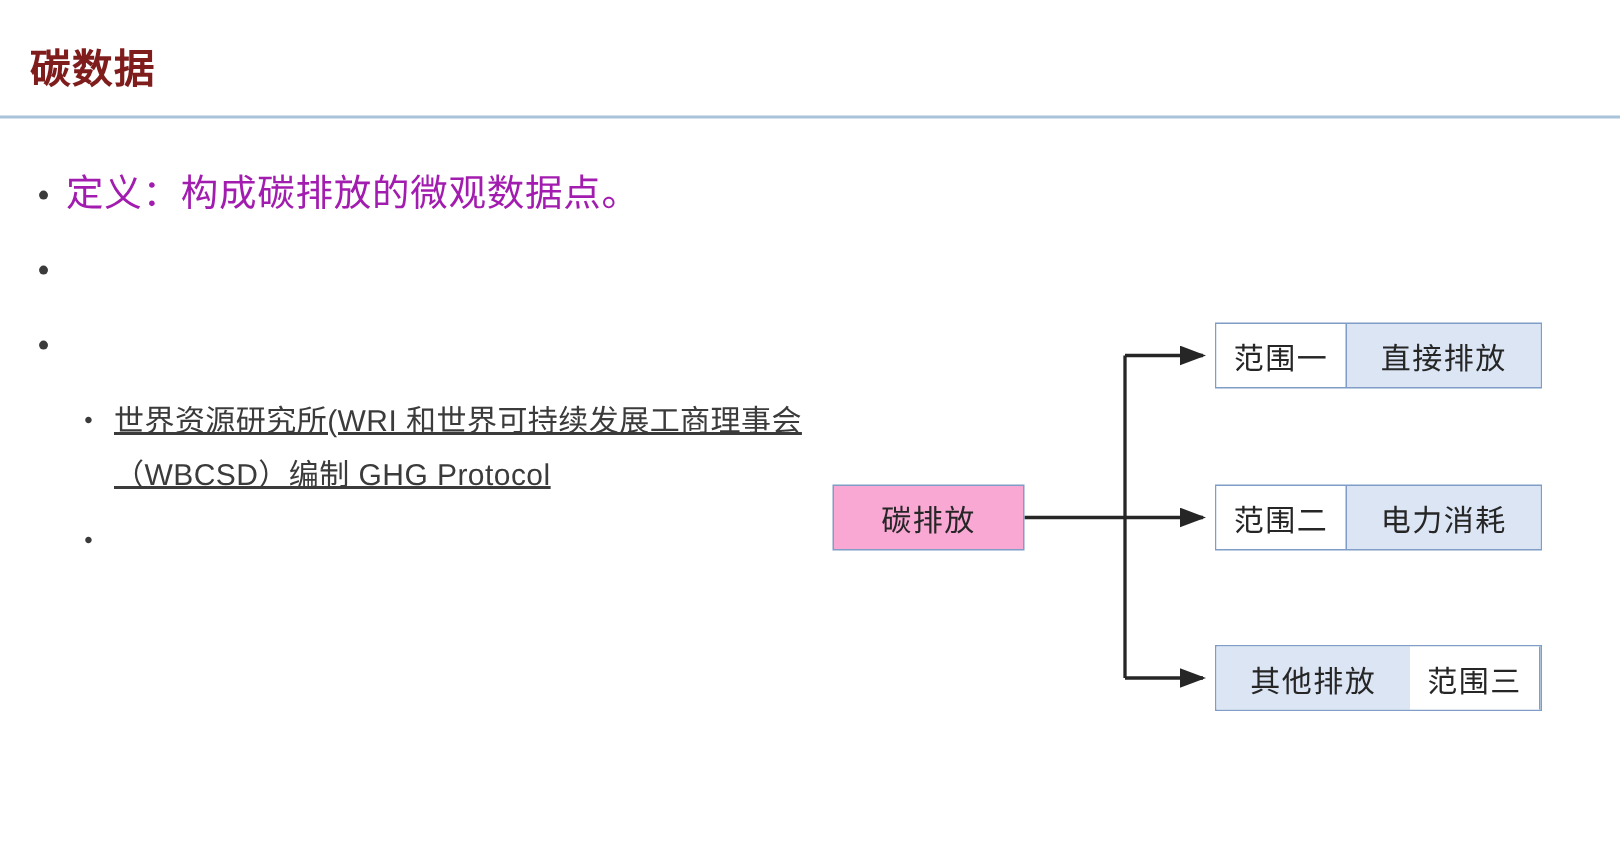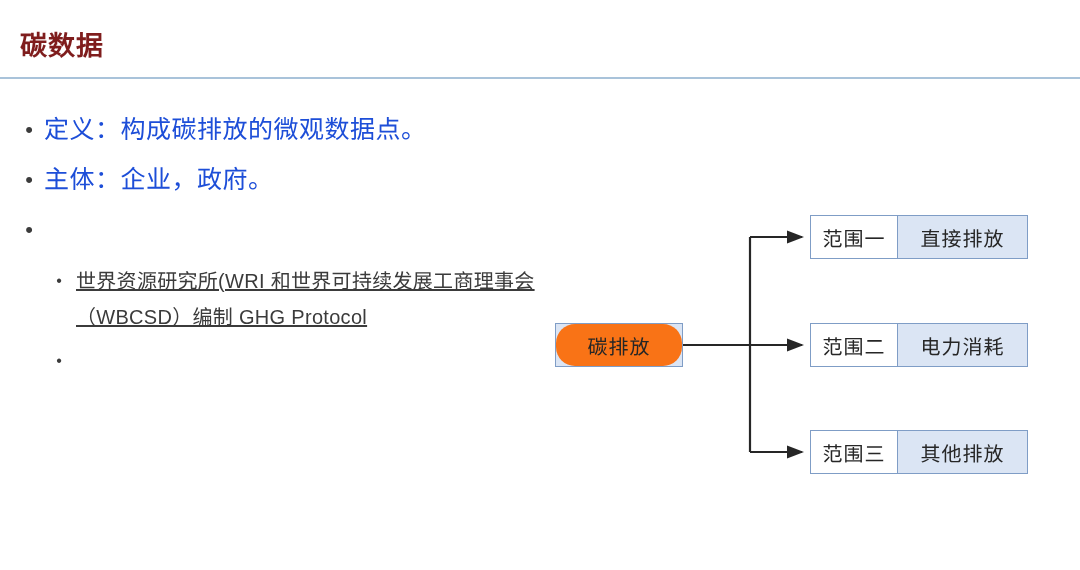--- a/index.html
+++ b/index.html
@@ -59,21 +59,21 @@
     width: 30px;
     flex: 0 0 30px;
     font-size: 22px;
     line-height: 33px;
     color: #3b3b3b;
     text-align: center;
   }
   .bullet-l1 .text {
     font-size: 25px;
     line-height: 33px;
-    color: #1d4ed8;
+    color: #a21caf;
     letter-spacing: 0.5px;
   }
 
   .sub-list {
     margin-top: 6px;
     margin-left: 28px;
   }
   .bullet-l2 {
     display: flex;
     align-items: flex-start;
@@ -138,22 +138,21 @@
   }
   .node-source {
     left: 15px;
     top: 128px;
     width: 128px;
     height: 44px;
     background: #dbe5f4;
   }
   .node-source .cell {
     width: 100%;
-    background: #f97316;
-    border-radius: 19px;
+    background: #f9a8d4;
   }
   .node-scope1 { left: 270px; top: 20px;  width: 218px; height: 44px; }
   .node-scope2 { left: 270px; top: 128px; width: 218px; height: 44px; }
   .node-scope3 { left: 270px; top: 235px; width: 218px; height: 44px; }
 </style>
 </head>
 <body>
 
 <div class="slide">
 
@@ -162,21 +161,20 @@
 
   <div class="body-list">
 
     <div class="bullet-l1">
       <span class="marker">•</span>
       <span class="text">定义：构成碳排放的微观数据点。</span>
     </div>
 
     <div class="bullet-l1">
       <span class="marker">•</span>
-      <span class="text">主体：企业，政府。</span>
     </div>
 
     <div class="bullet-l1">
       <span class="marker">•</span>
     </div>
 
     <div class="sub-list">
       <div class="bullet-l2">
         <span class="marker">•</span>
         <span class="text">世界资源研究所(WRI 和世界可持续发展工商理事会（WBCSD）编制 GHG Protocol</span>
@@ -216,19 +214,19 @@
       <div class="cell cell-label">范围一</div>
       <div class="cell cell-value">直接排放</div>
     </div>
 
     <div class="node node-scope2">
       <div class="cell cell-label">范围二</div>
       <div class="cell cell-value">电力消耗</div>
     </div>
 
     <div class="node node-scope3">
+      <div class="cell cell-value">其他排放</div>
       <div class="cell cell-label">范围三</div>
-      <div class="cell cell-value">其他排放</div>
     </div>
 
   </div>
 
 </div>
 
 </body></html>

